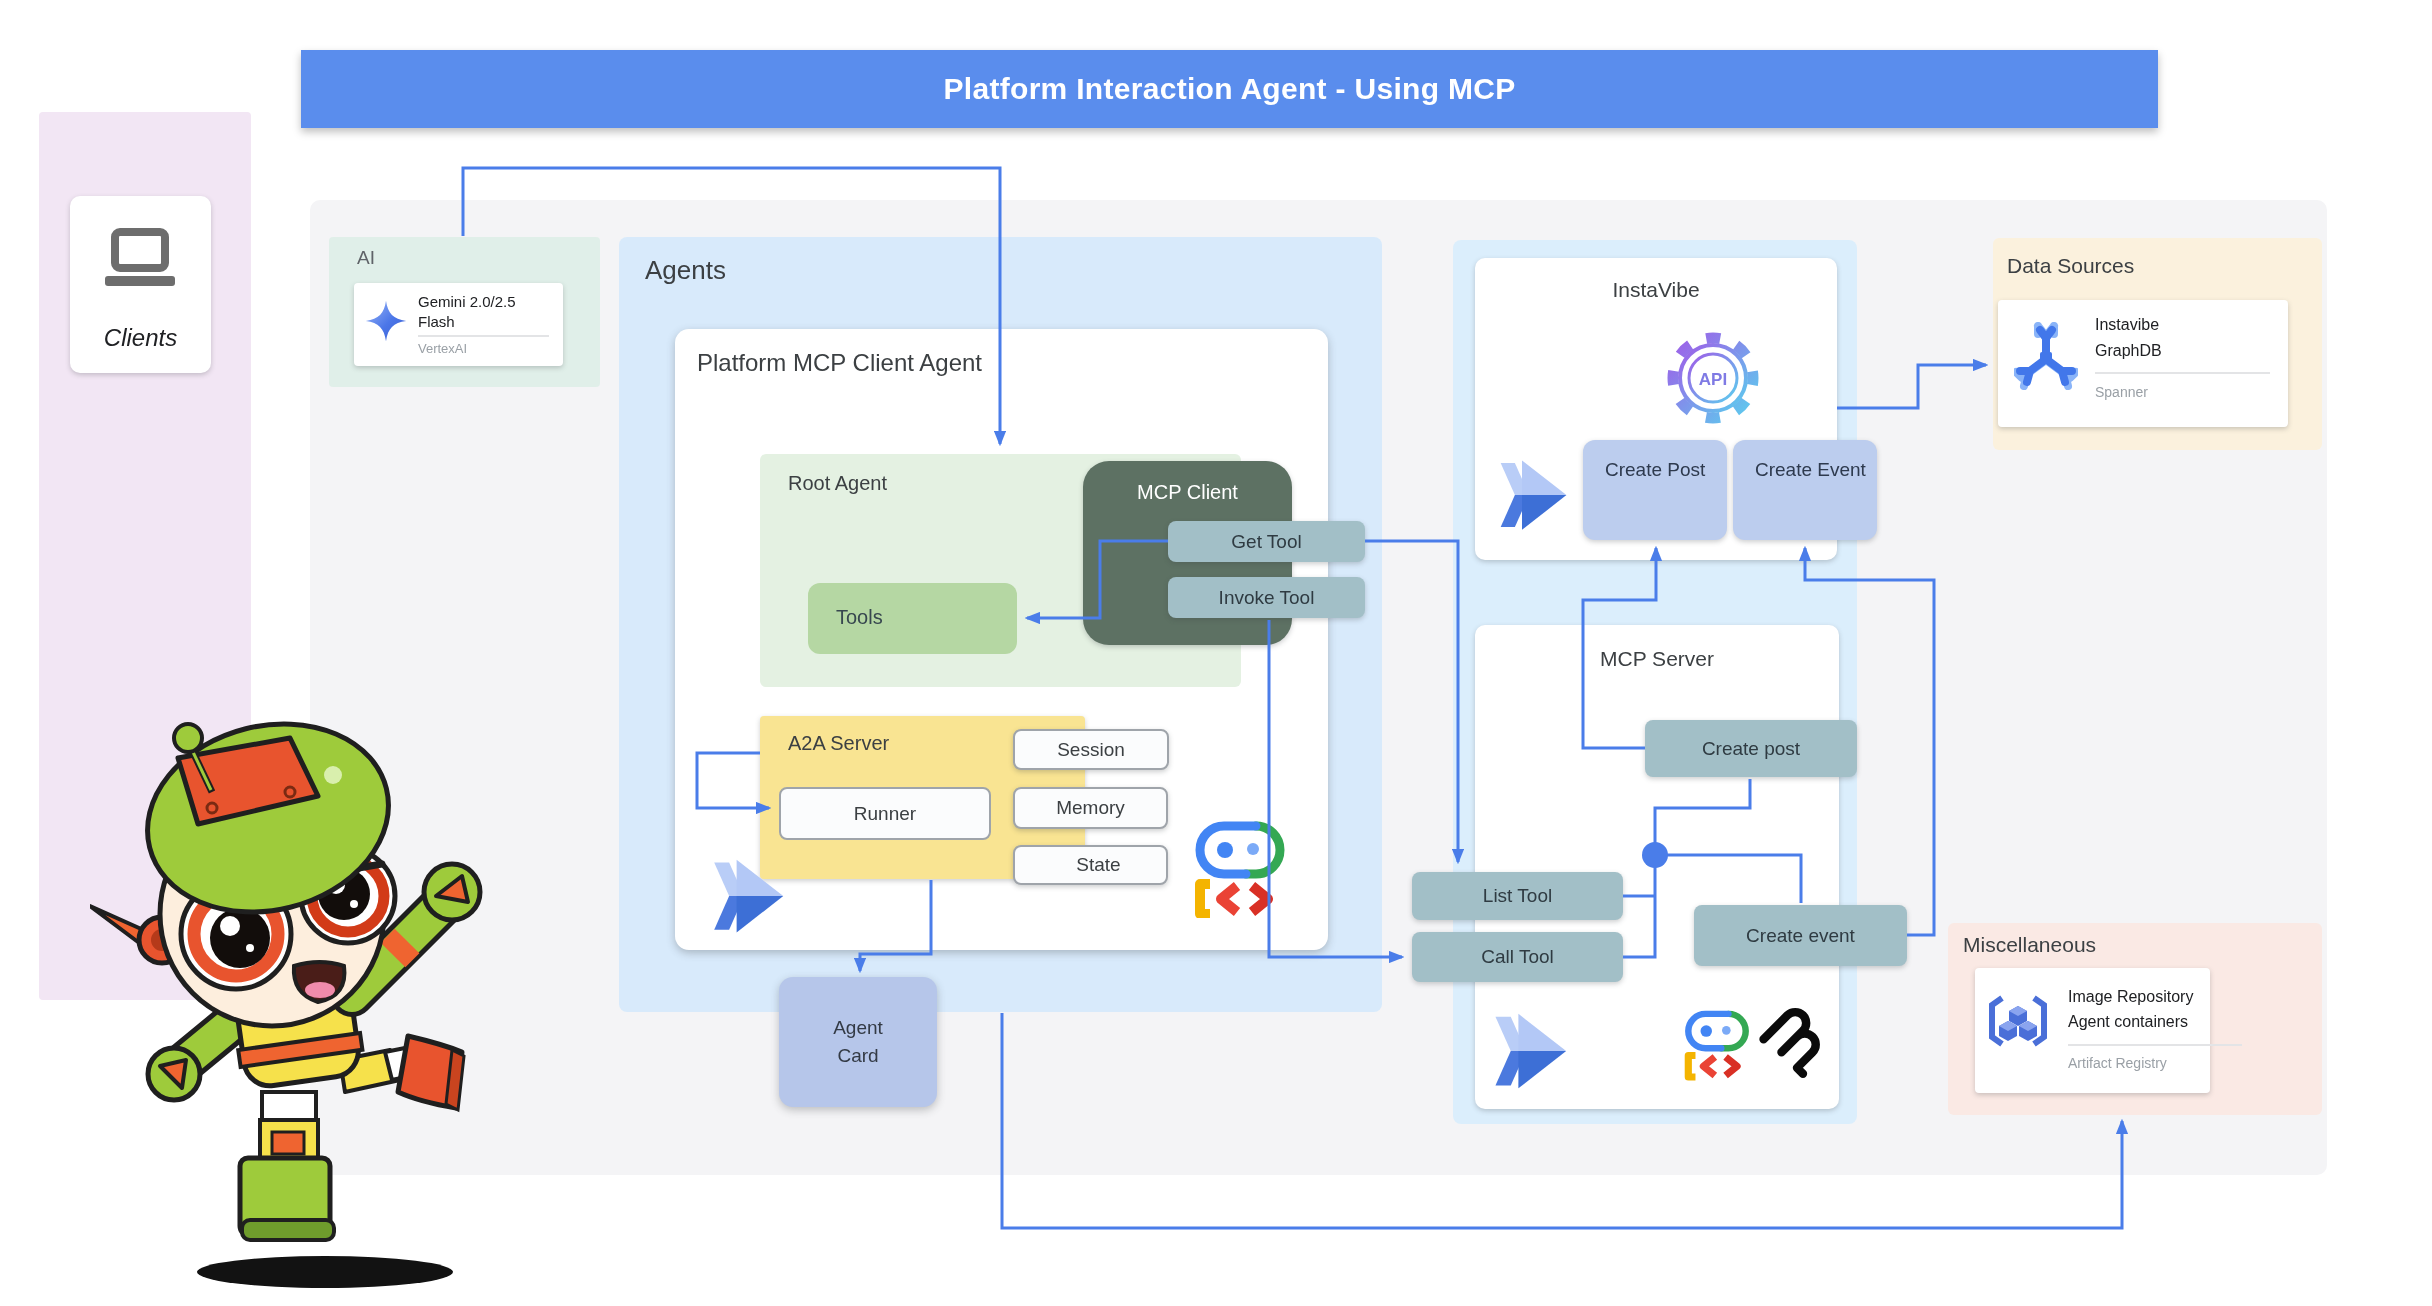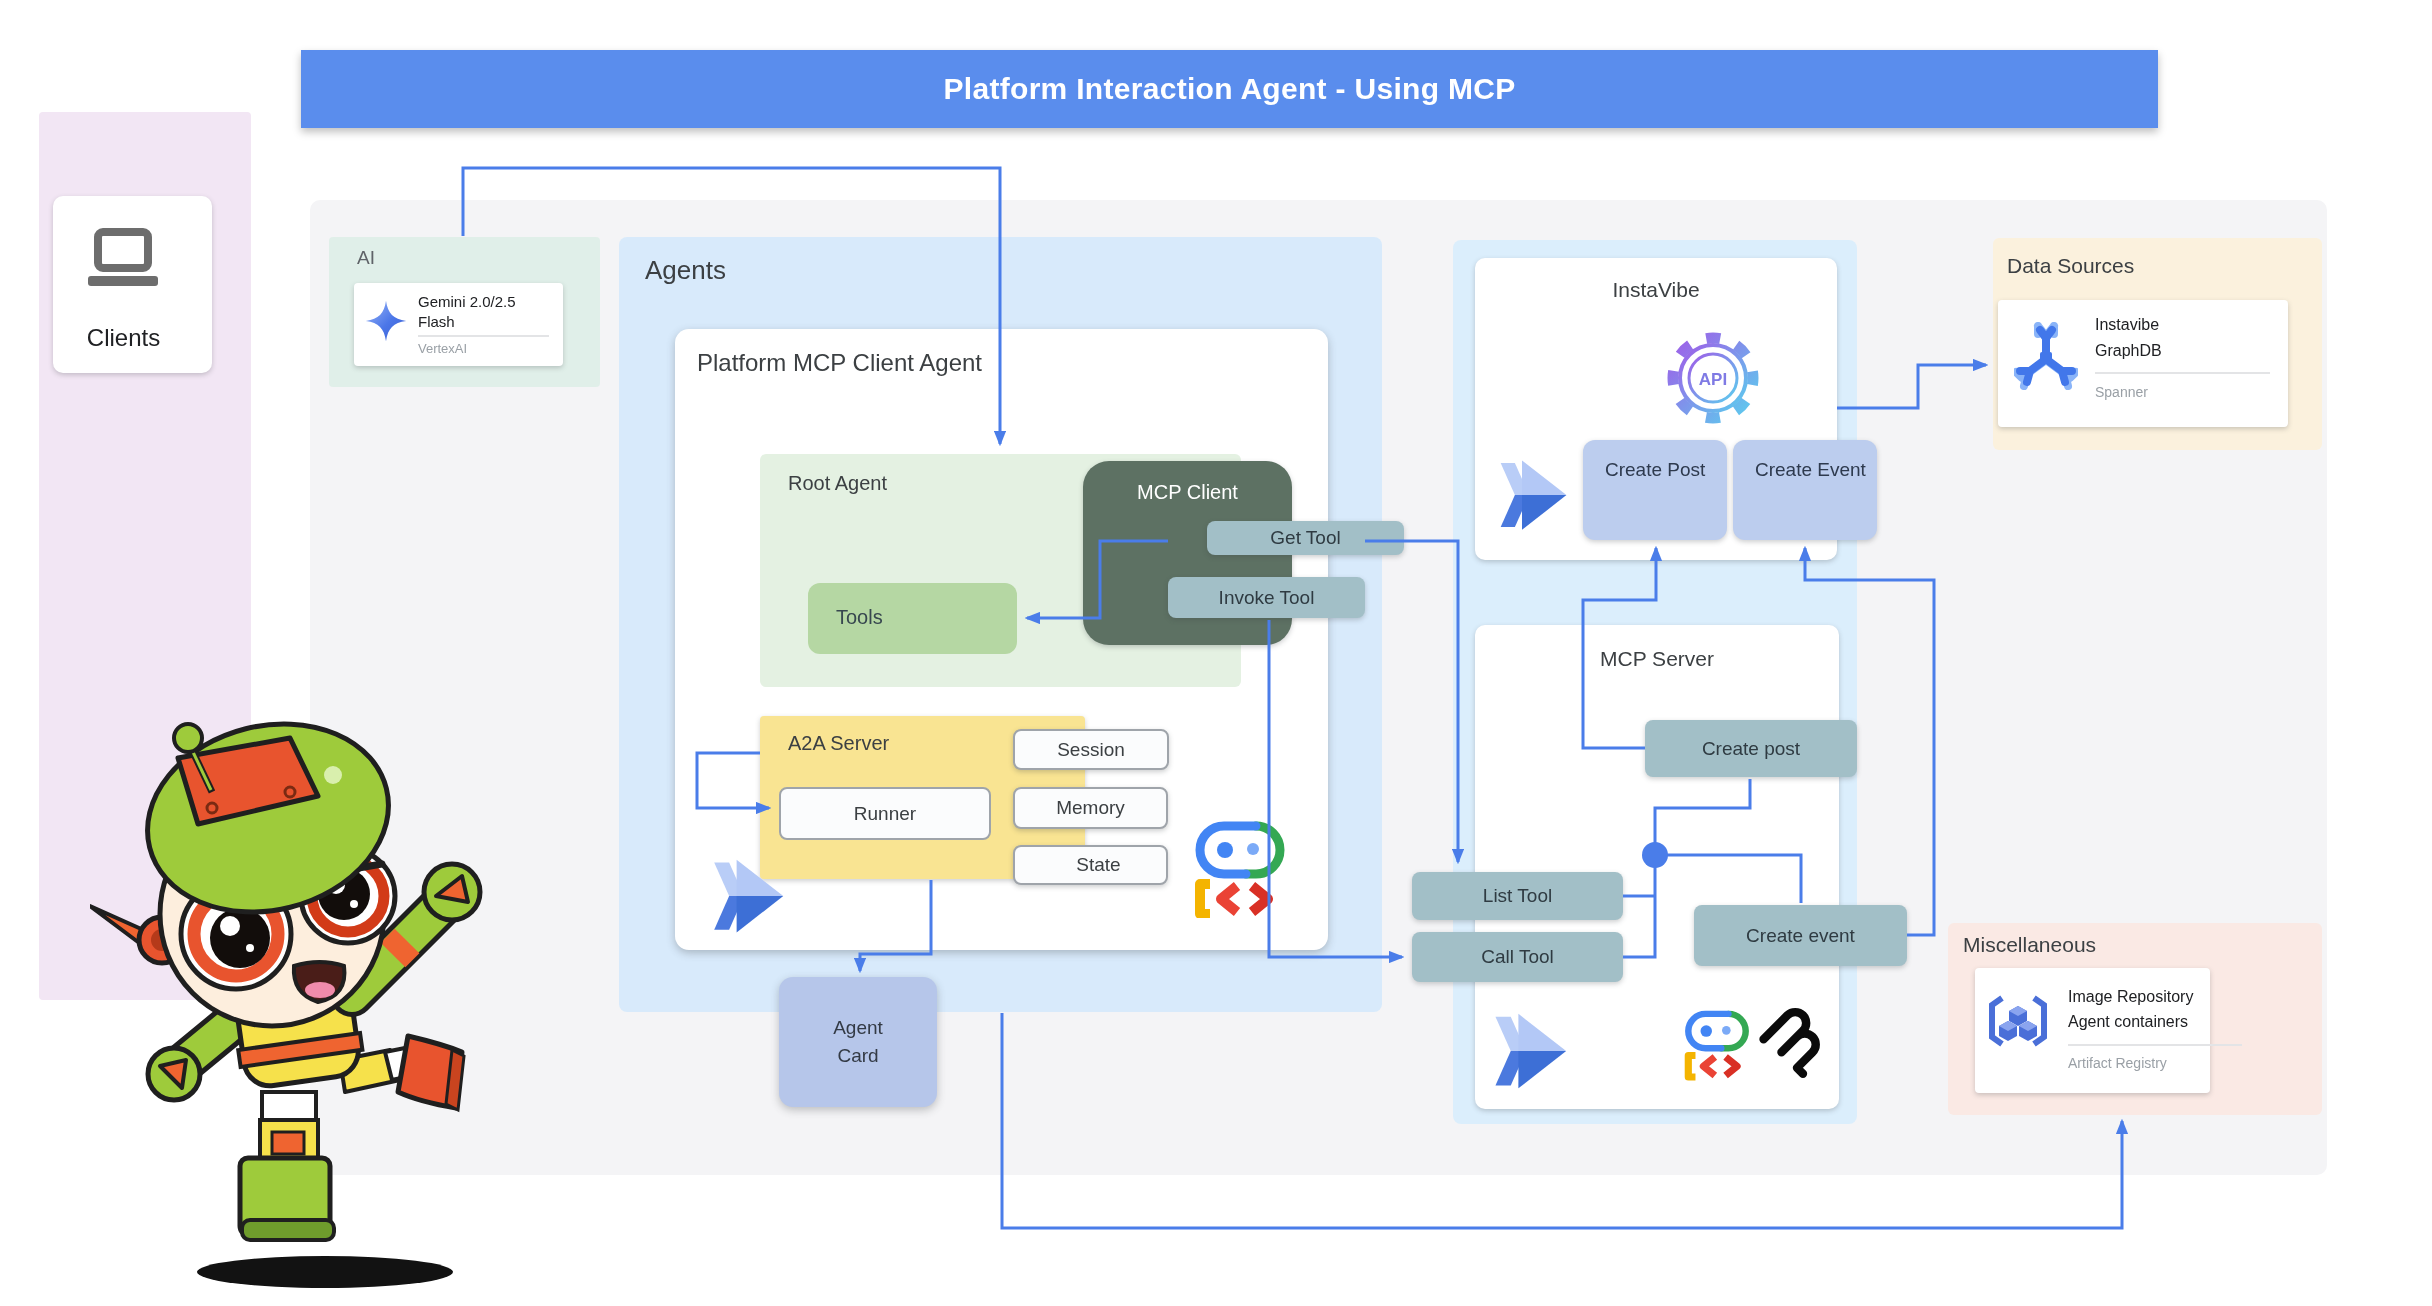--- a/index.html
+++ b/index.html
@@ -48,21 +48,21 @@
   .z1{z-index:1}.z2{z-index:2}.z3{z-index:3}.z4{z-index:4}.z5{z-index:5}.z40{z-index:40}
 </style>
 </head>
 <body>
 
 <div id="canvas">
 
   <div class="abs banner z2" style="left:301px; top:50px; width:1857px; height:78px;">Platform Interaction Agent - Using MCP</div>
 
   <div class="abs panel-lavender z1" style="left:39px; top:112px; width:212px; height:888px;"></div>
-  <div class="abs card-white shadow-sm z3" style="left:53px; top:196px; width:159px; height:177px;">
+  <div class="abs card-white shadow-sm z3" style="left:70px; top:196px; width:141px; height:177px;font-style:italic;">
     <svg class="abs" style="left:32px; top:32px;" width="76" height="62" viewBox="0 0 76 62">
       <rect x="13" y="4" width="50" height="36" rx="5" fill="none" stroke="#6d6d6d" stroke-width="8"></rect>
       <rect x="3" y="48" width="70" height="10" rx="3" fill="#6d6d6d"></rect>
     </svg>
     <div class="abs" style="left:0; top:128px; width:141px; text-align:center; font-size:24px; color:#202124;">Clients</div>
   </div>
 
   <div class="abs panel-gray z1" style="left:310px; top:200px; width:2017px; height:975px;"></div>
 
   <div class="abs panel-mint z2" style="left:329px; top:237px; width:271px; height:150px;">
@@ -95,21 +95,21 @@
   <div class="abs box-root z4" style="left:760px; top:454px; width:481px; height:233px;">
     <div class="abs" style="left:28px; top:18px; font-size:20px; color:#3c4043;">Root Agent</div>
   </div>
   <div class="abs box-mcpc shadow-sm z4" style="left:1083px; top:461px; width:209px; height:184px;">
     <div class="abs" style="left:0; top:20px; width:209px;">MCP Client</div>
   </div>
 
   <div class="abs box-tools z4" style="left:808px; top:583px; width:209px; height:71px;">
     <div class="abs" style="left:28px; top:23px;">Tools</div>
   </div>
-  <div class="abs btn-tool shadow-sm z5" style="left:1168px; top:521px; width:197px; height:34px;margin-left:39px;">Get Tool</div>
+  <div class="abs btn-tool shadow-sm z5" style="left:1168px; top:521px; width:197px; height:41px;">Get Tool</div>
   <div class="abs btn-tool shadow-sm z5" style="left:1168px; top:577px; width:197px; height:41px;">Invoke Tool</div>
 
   <div class="abs box-a2a shadow-sm z4" style="left:760px; top:716px; width:325px; height:163px;">
     <div class="abs" style="left:28px; top:16px; font-size:20px; color:#3c4043;">A2A Server</div>
   </div>
   <div class="abs btn-outline z5" style="left:779px; top:787px; width:212px; height:53px;">Runner</div>
   <div class="abs btn-outline shadow-sm z5" style="left:1013px; top:729px; width:156px; height:41px;">Session</div>
   <div class="abs btn-outline shadow-sm z5" style="left:1013px; top:787px; width:155px; height:42px;text-align:right;">Memory</div>
   <div class="abs btn-outline shadow-sm z5" style="left:1013px; top:845px; width:155px; height:40px;padding-left:16px;">State</div>
 

